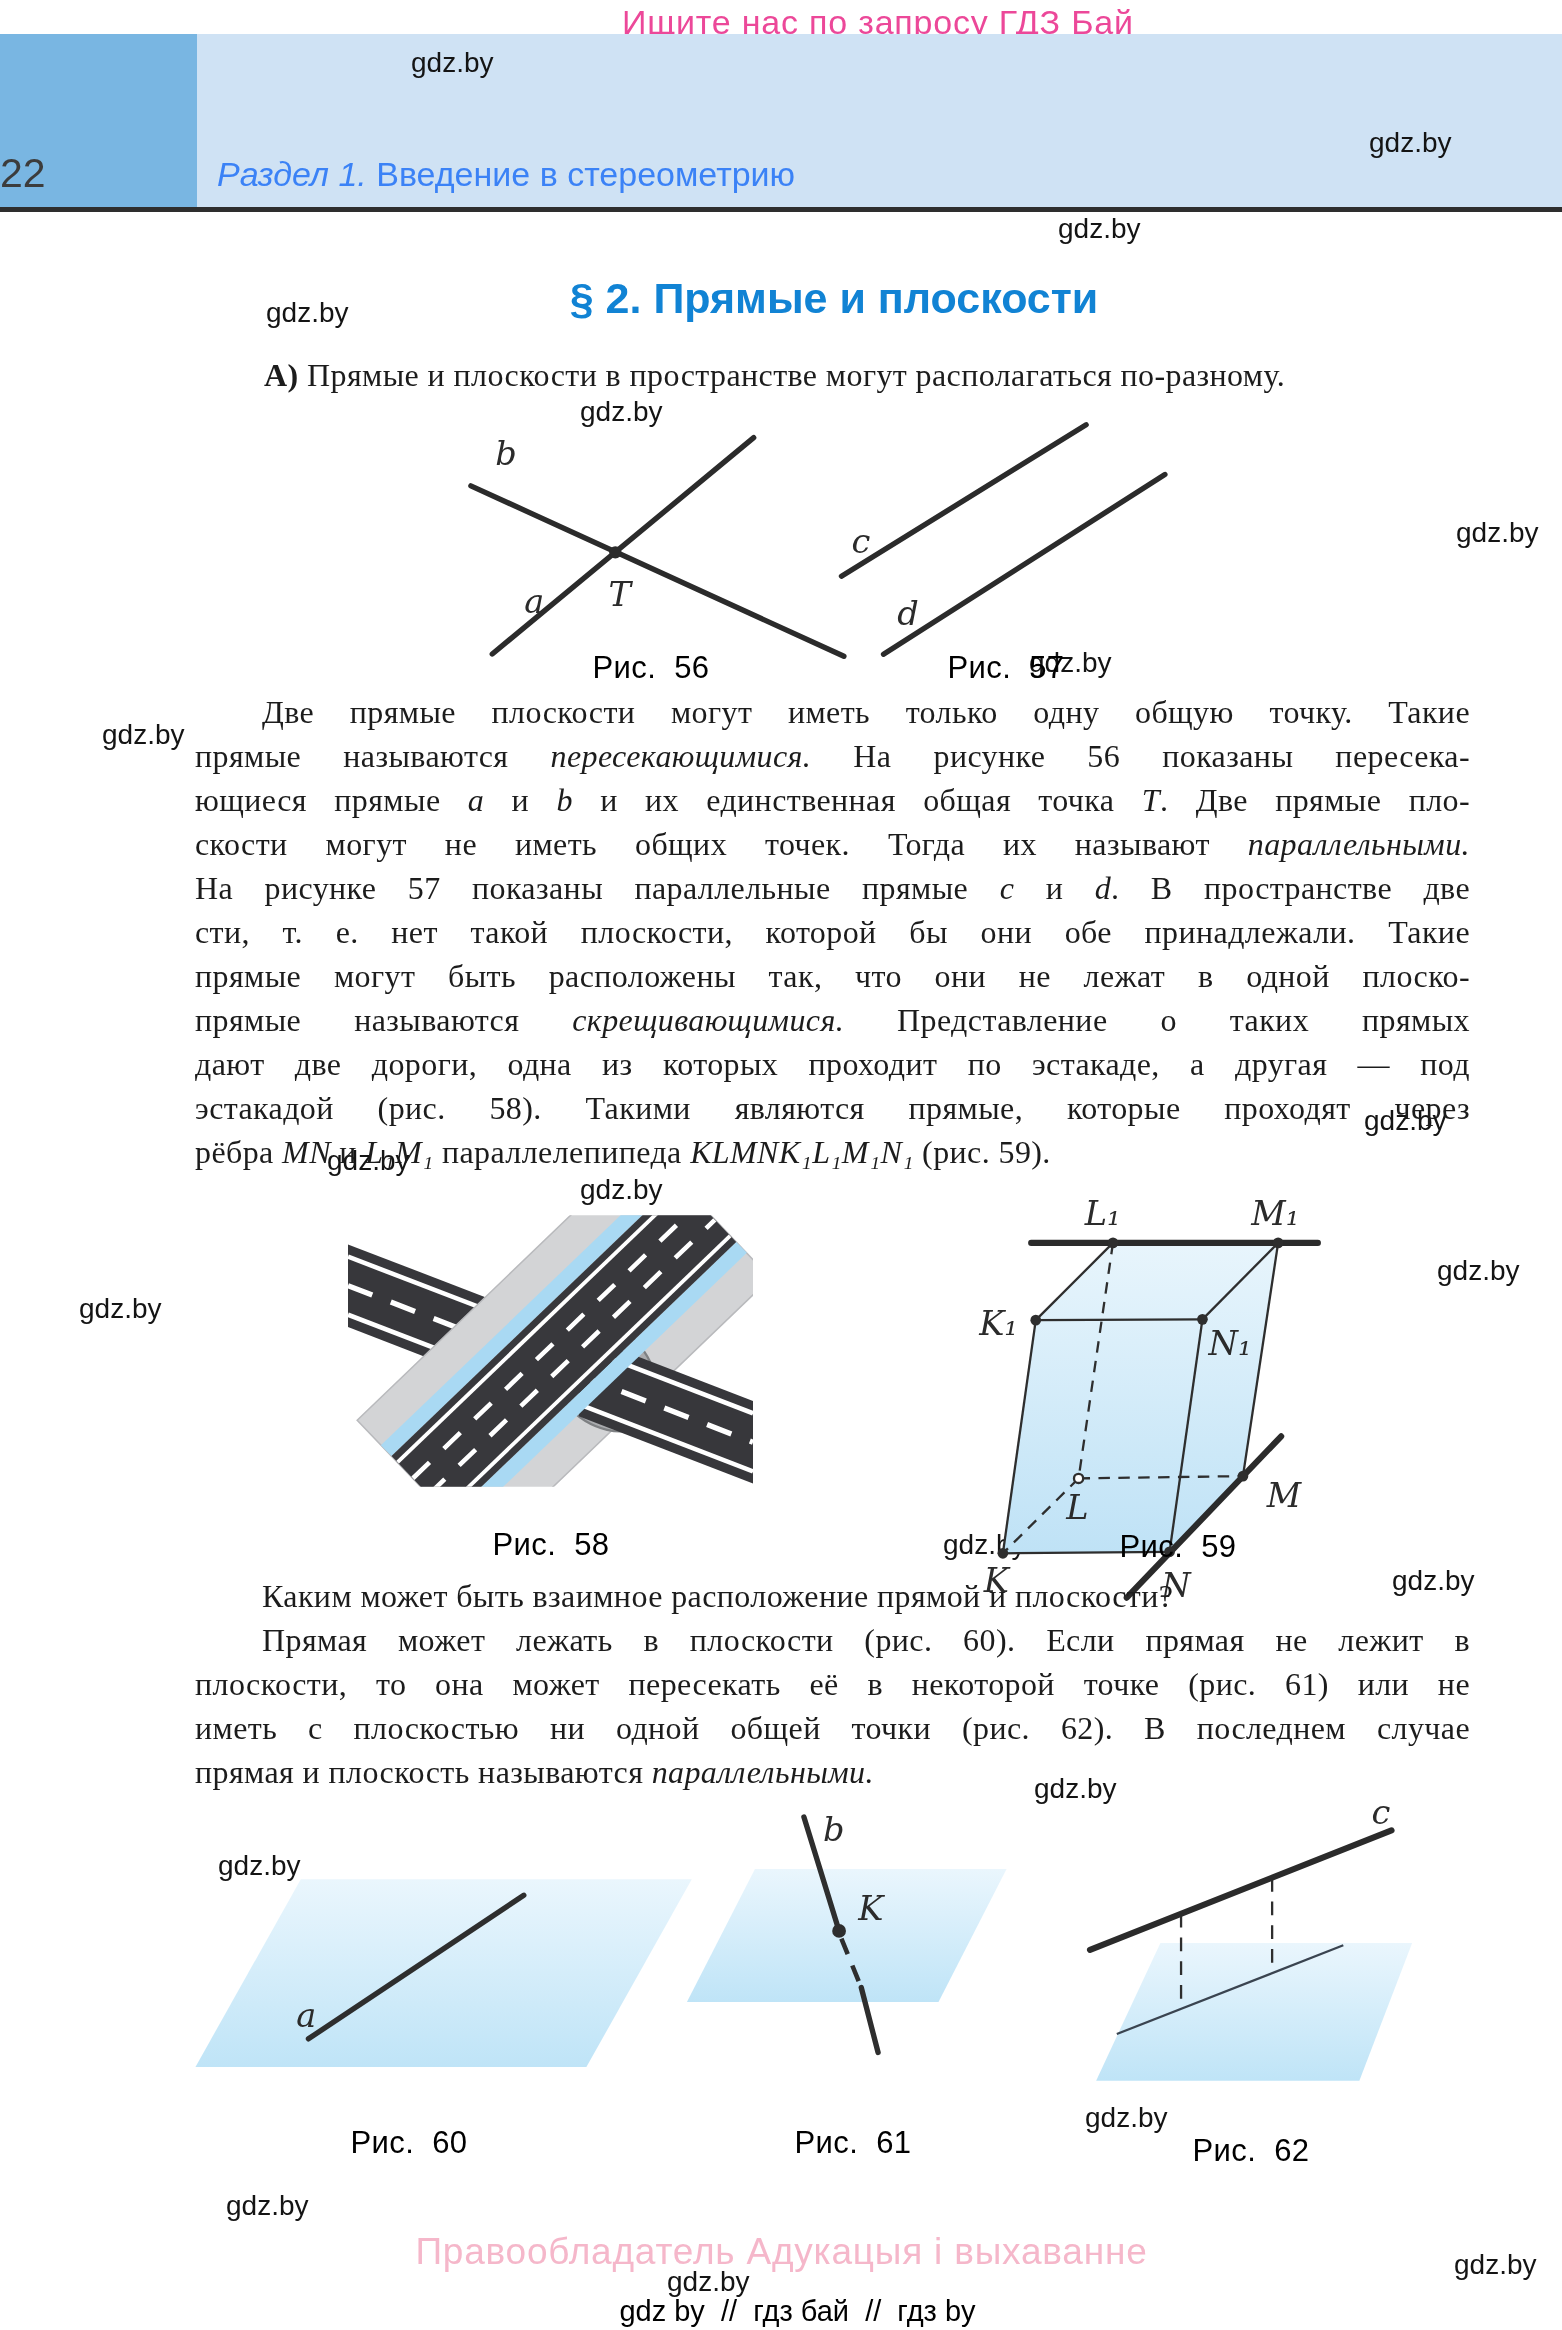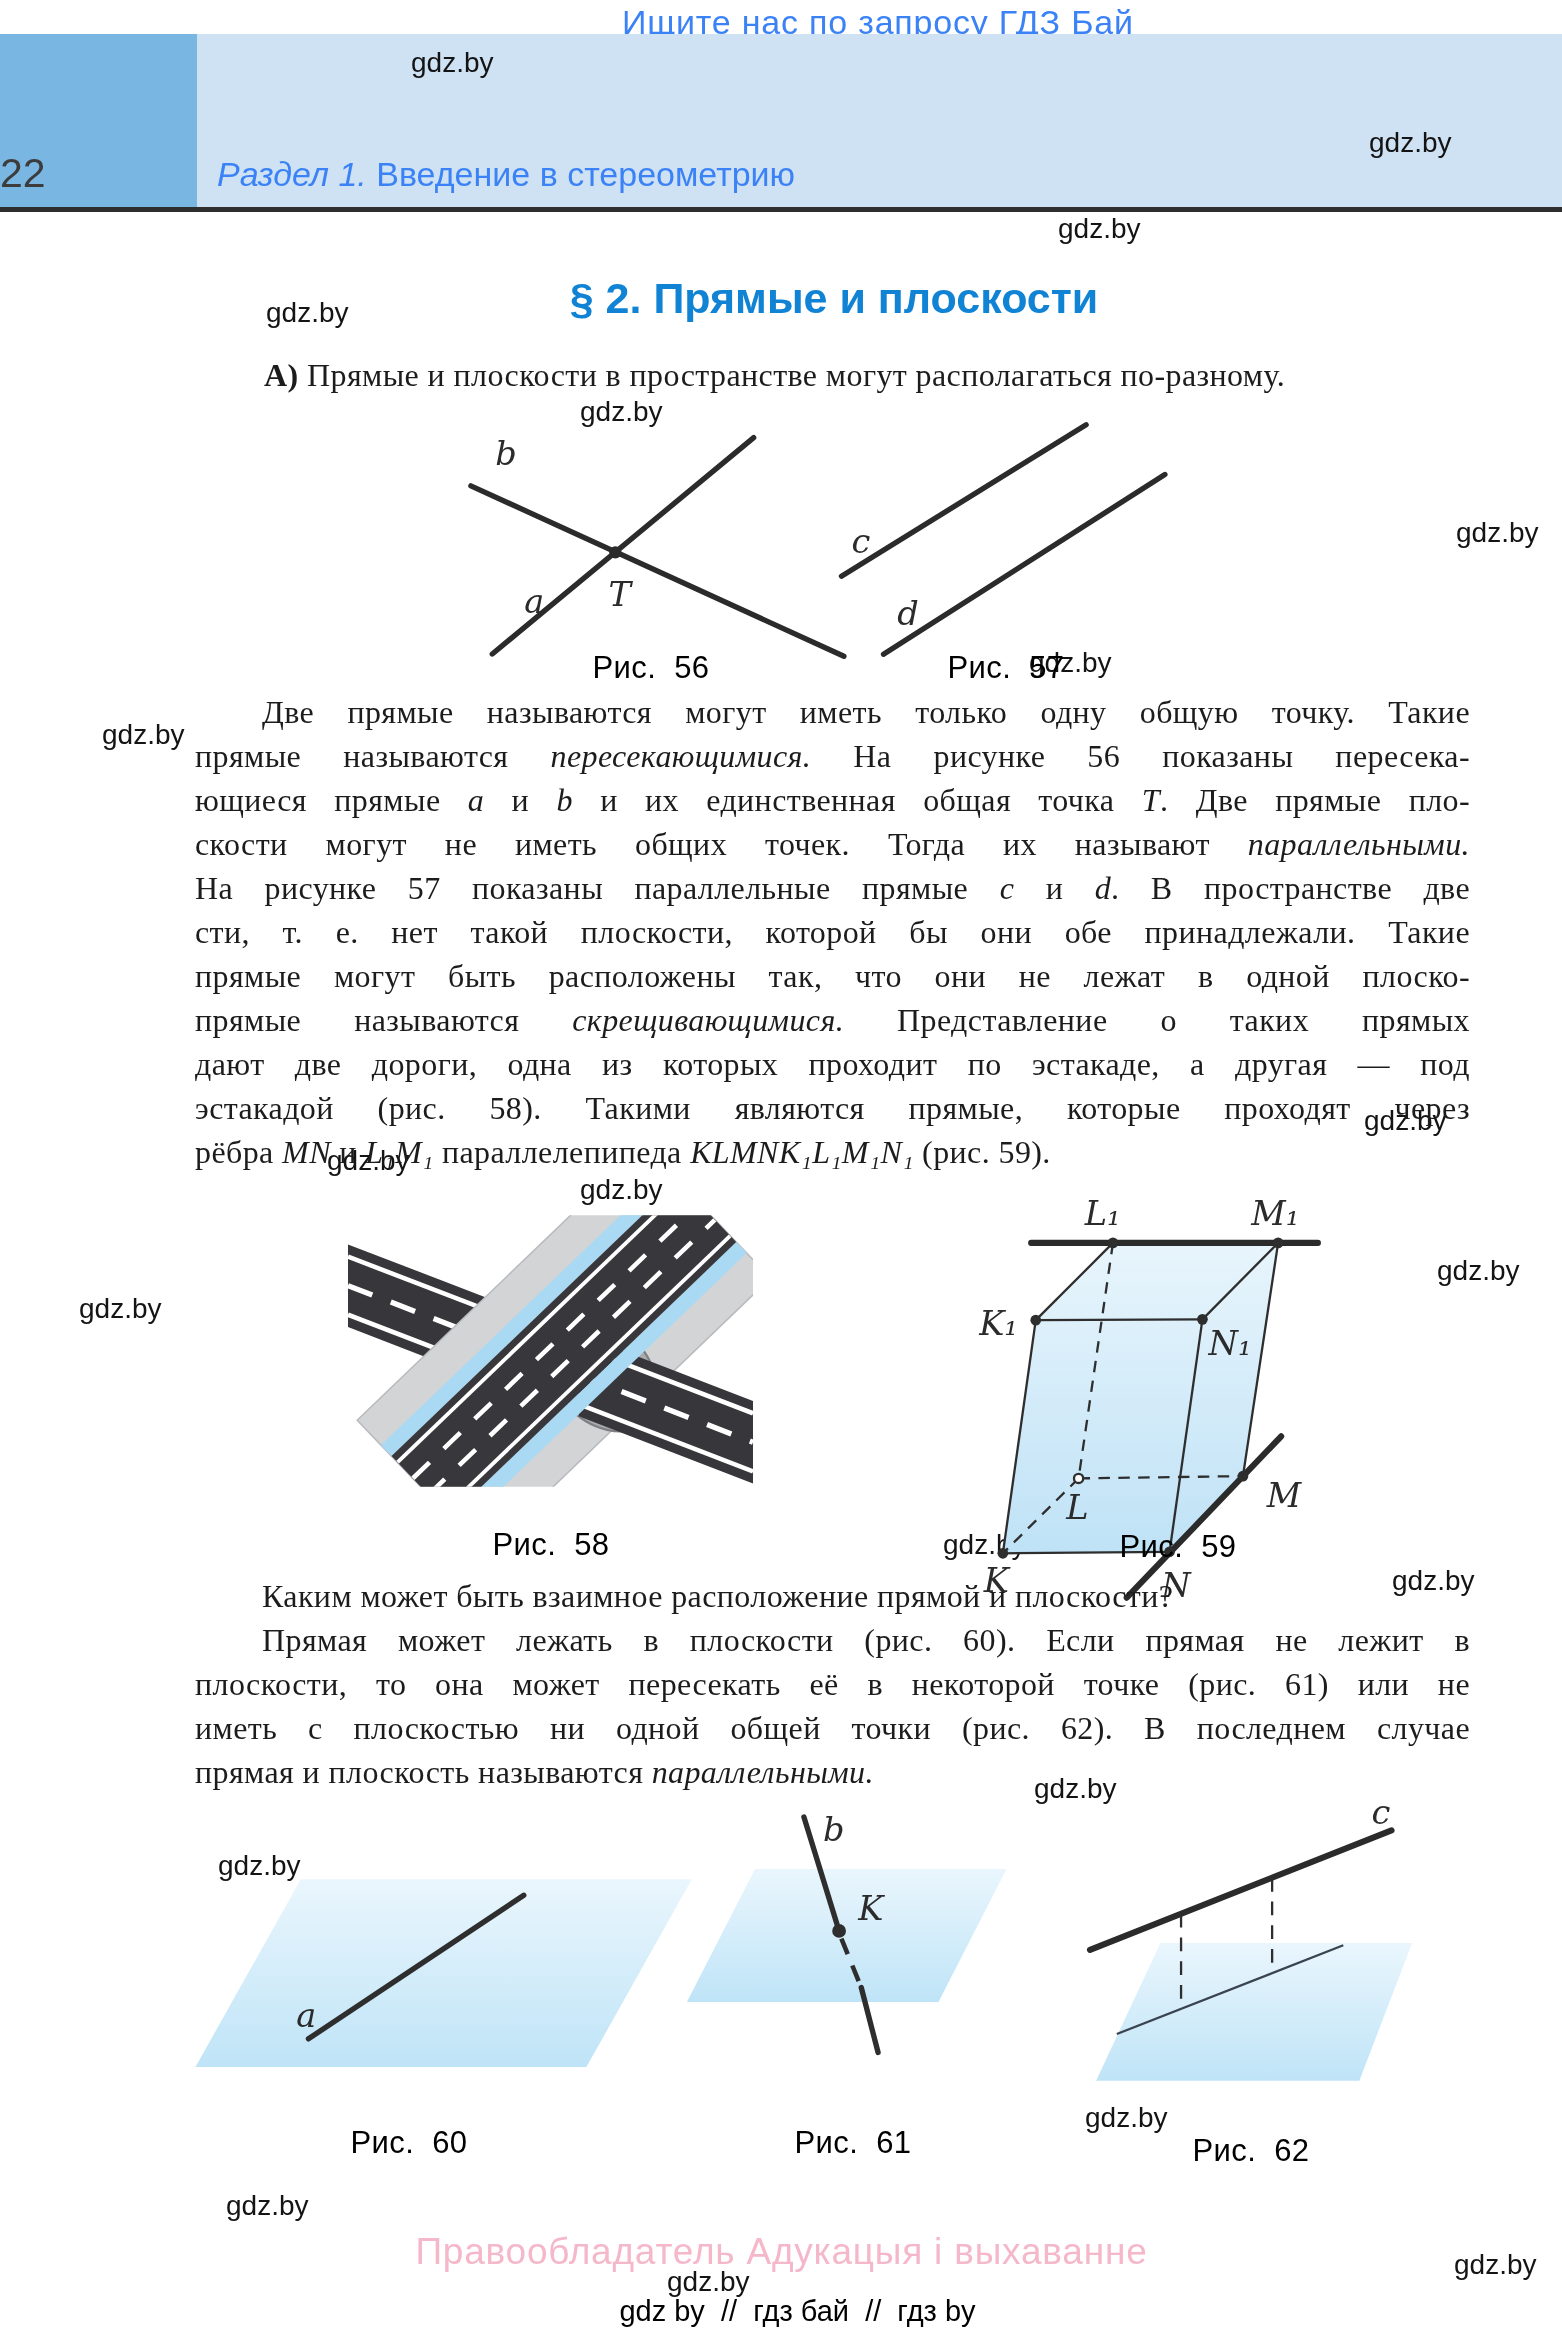--- a/index.html
+++ b/index.html
@@ -1,20 +1,20 @@
 <!DOCTYPE html>
 <html style="font-size:12.2px"><head>
 <meta charset="utf-8">
 <style>
   html,body{margin:0;padding:0;background:#fff;}
   #page{position:relative;width:1563px;height:2330px;background:#ffffff;overflow:hidden;
         font-family:"Liberation Sans",sans-serif;}
   .abs{position:absolute;}
   
-  .banner{left:622px;top:3.1px;font-size:34px;letter-spacing:0.8px;color:#3b82f6;white-space:pre;}
+  .banner{left:622px;top:3.1px;font-size:34px;letter-spacing:0.8px;color:#ec4899;white-space:pre;}
   
   .band{left:0;top:34px;width:1563px;height:173px;background:#cfe2f4;}
   .band-dark{left:0;top:34px;width:197px;height:173px;background:#79b6e2;}
   .page-num{left:0;top:150px;width:176px;font-size:41px;color:#3c3c3c;}
   .section-line{left:217px;top:155px;font-size:34px;color:#3b82f6;white-space:pre;}
   .section-part{font-style:italic;}
   .rule{left:0;top:207px;width:1563px;height:4.6px;background:#2e2e2e;}
   
   .wm{font-size:28px;color:#141414;white-space:pre;}
   .w1{left:411px;top:47px;} .w2{left:1369px;top:127px;} .w3{left:1058px;top:213px;}
@@ -98,21 +98,21 @@
   </svg>
 
   <svg viewBox="0 0 480 320" style="left:830px;top:417px;width:367px;height:245px">
     <line x1="15" y1="208" x2="335" y2="10" stroke="#2b2b2b" stroke-width="7" stroke-linecap="round"></line>
     <line x1="70" y1="310" x2="438" y2="75" stroke="#2b2b2b" stroke-width="7" stroke-linecap="round"></line>
     <text class="figlabel" x="28" y="178">c</text>
     <text class="figlabel" x="88" y="272">d</text>
   </svg>
 
   <div class="abs para p1">
-      <div class="line indent"><span>Две прямые называются могут иметь только одну общую точку. Такие</span></div>
+      <div class="line indent"><span>Две прямые плоскости могут иметь только одну общую точку. Такие</span></div>
       <div class="line"><span>прямые называются </span><span class="it">пересекающимися.</span><span> На рисунке 56 показаны пересека-</span></div>
       <div class="line"><span>ющиеся прямые </span><span class="it">a</span><span> и </span><span class="it">b</span><span> и их единственная общая точка </span><span class="it">T</span><span>. Две прямые пло-</span></div>
       <div class="line"><span>скости могут не иметь общих точек. Тогда их называют </span><span class="it">параллельными.</span></div>
       <div class="line"><span>На рисунке 57 показаны параллельные прямые </span><span class="it">c</span><span> и </span><span class="it">d</span><span>. В пространстве две</span></div>
       <div class="line"><span>сти, т. е. нет такой плоскости, которой бы они обе принадлежали. Такие</span></div>
       <div class="line"><span>прямые могут быть расположены так, что они не лежат в одной плоско-</span></div>
       <div class="line"><span>прямые называются </span><span class="it">скрещивающимися.</span><span> Представление о таких прямых</span></div>
       <div class="line"><span>дают две дороги, одна из которых проходит по эстакаде, а другая — под</span></div>
       <div class="line"><span>эстакадой (рис. 58). Такими являются прямые, которые проходят через</span></div>
       <div class="line last"><span>рёбра </span><span class="it">MN</span><span> и </span><span class="it">L₁M₁</span><span> параллелепипеда </span><span class="it">KLMNK₁L₁M₁N₁</span><span> (рис. 59).</span></div>

